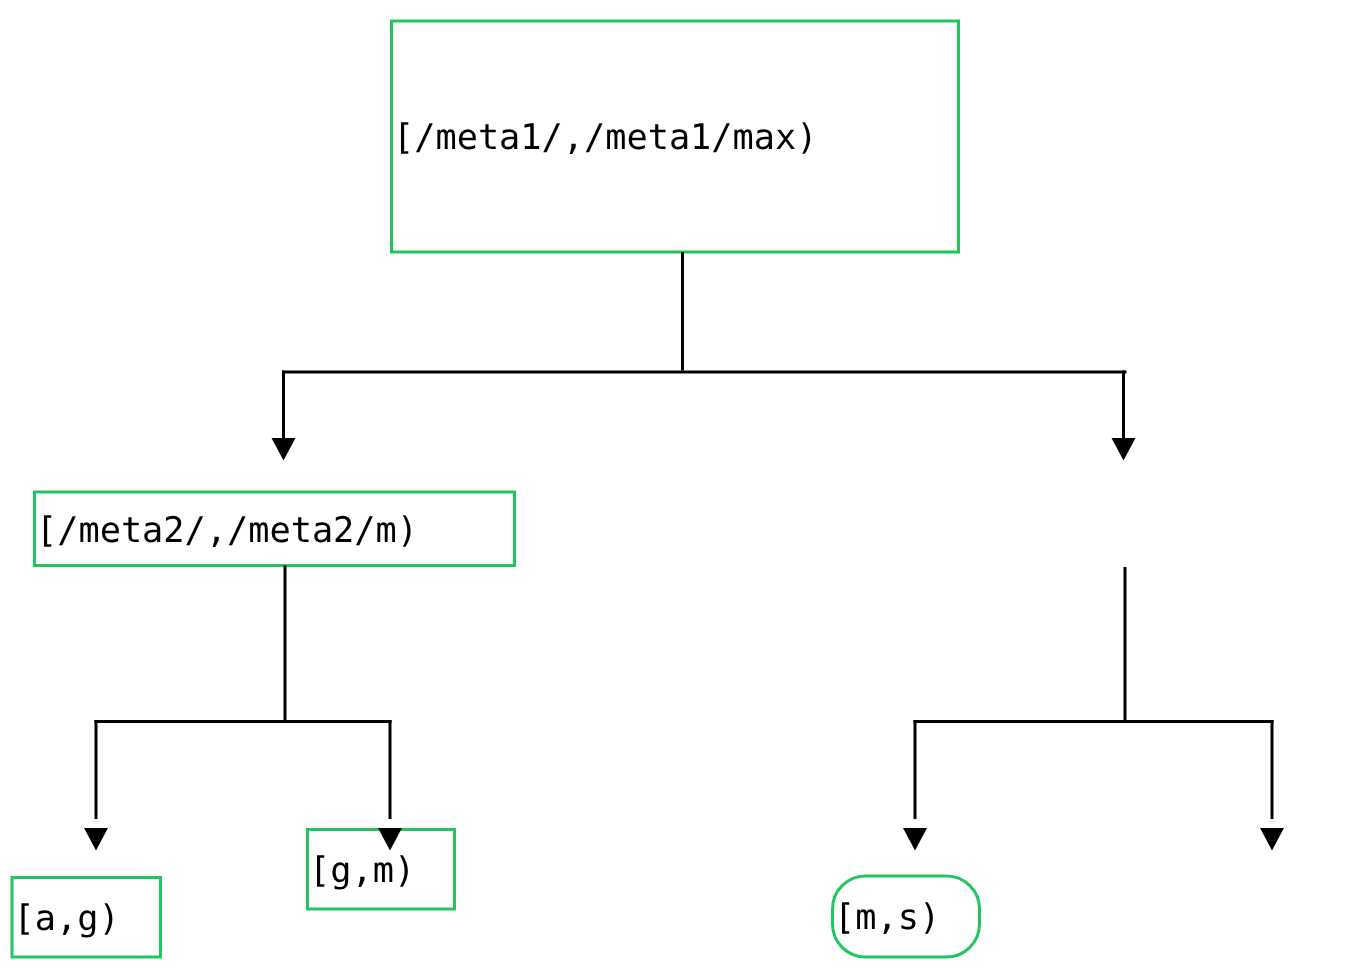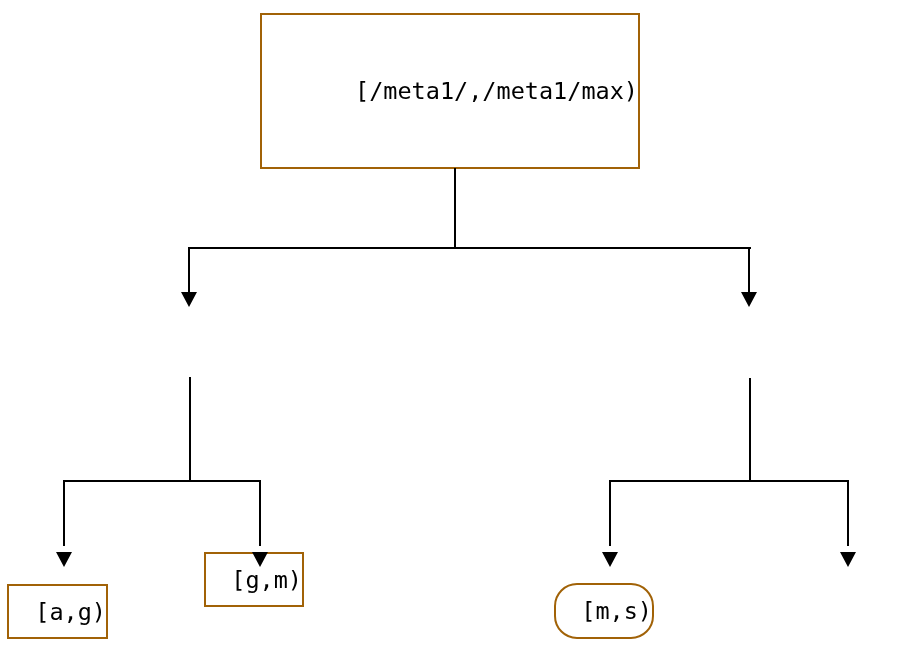--- a/index.html
+++ b/index.html
@@ -11,25 +11,25 @@
     position: relative;
     width: 912px;
     height: 652px;
     background: #ffffff;
     overflow: hidden;
     font-family: "DejaVu Sans Mono", "Liberation Mono", monospace;
   }
   .node {
     position: absolute;
     box-sizing: border-box;
-    border: 2px solid #a16207;
+    border: 2px solid #22c55e;
     background: #ffffff;
     display: flex;
     align-items: center;
-    justify-content: flex-end;
+    justify-content: flex-start;
     color: #000000;
     font-size: 23.5px;
     white-space: nowrap;
   }
   .edge {
     position: absolute;
     background: #000000;
   }
   .arrow-down {
     position: absolute;
@@ -75,20 +75,23 @@
 </style>
 </head>
 <body>
 
 <div class="canvas">
 
   <div class="node node-root">
     <span>[/meta1/,/meta1/max)</span>
   </div>
 
+  <div class="node node-l1-left">
+    <span>[/meta2/,/meta2/m)</span>
+  </div>
 
 
   <div class="node node-leaf-ag">
     <span>[a,g)</span>
   </div>
 
   <div class="node node-leaf-gm">
     <span>[g,m)</span>
   </div>
 

